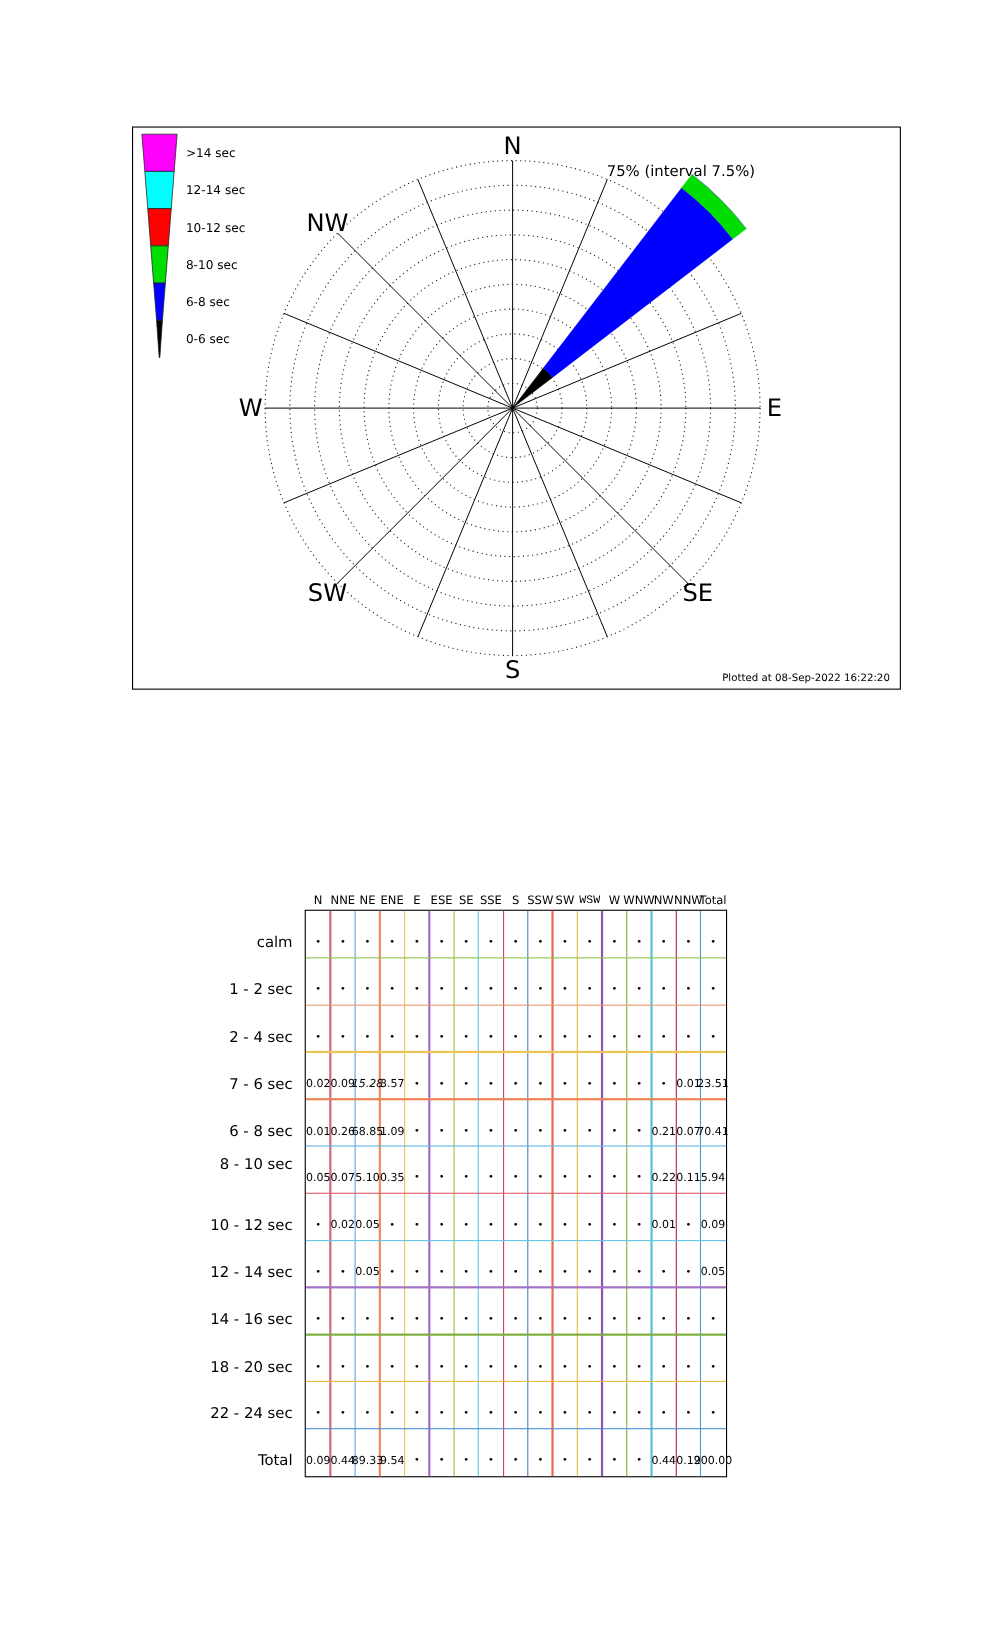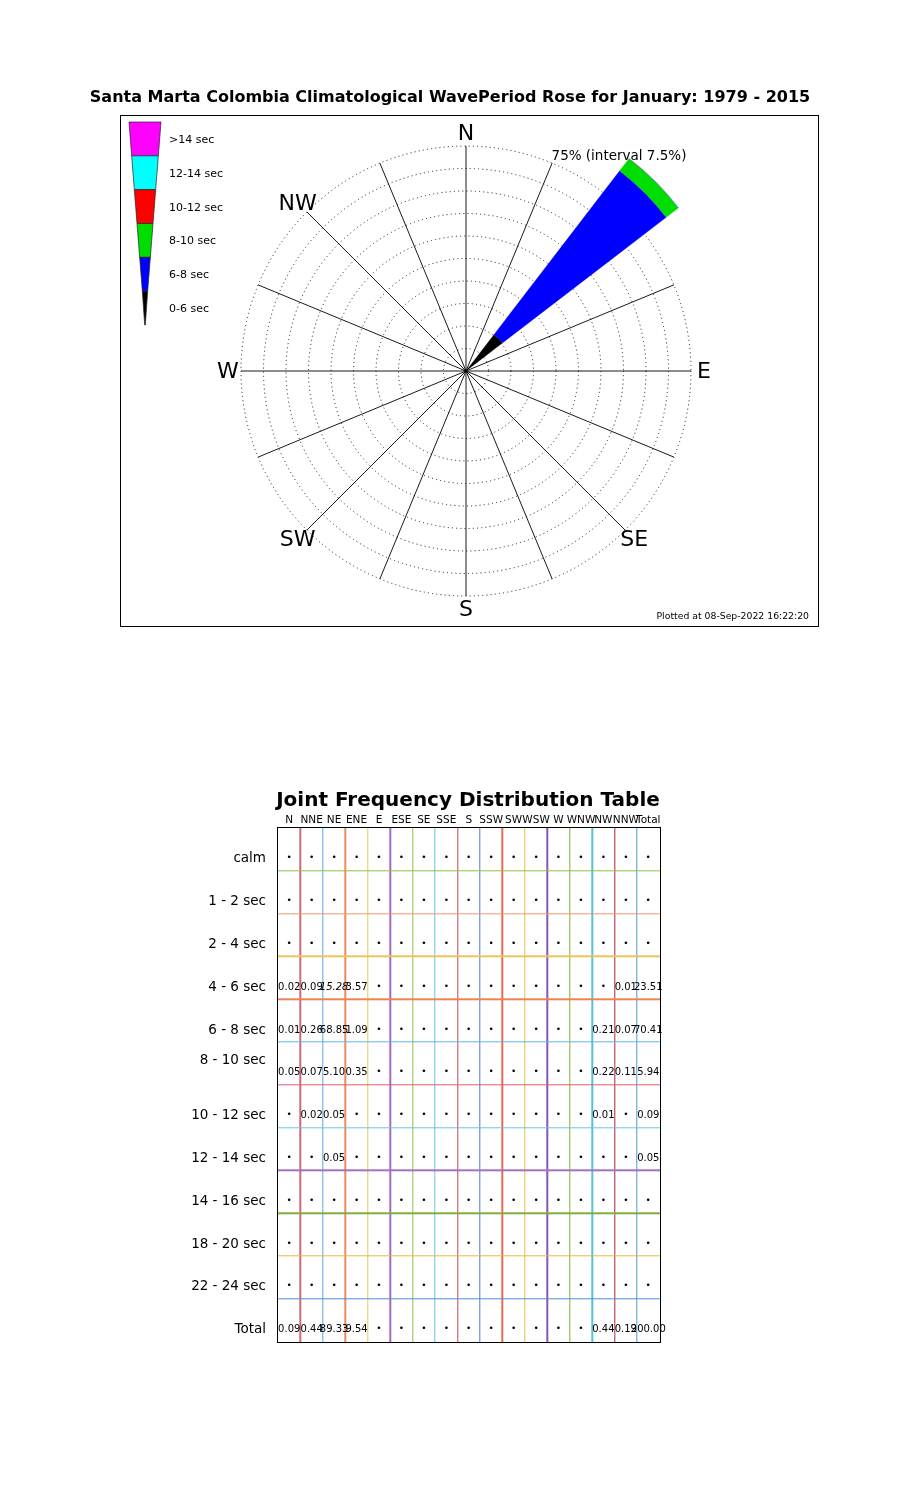--- a/index.html
+++ b/index.html
@@ -18,21 +18,20 @@
   .hline{position:absolute;left:0;right:0;height:1.4px;transform:translateY(-50%);}
   .th{position:absolute;top:-15px;transform:translateX(-50%);font-size:10.5px;white-space:nowrap;}
   .rl{position:absolute;transform:translate(-100%,-50%);font-size:13.5px;white-space:nowrap;}
   .cell{position:absolute;transform:translate(-50%,-50%);font-size:10px;white-space:nowrap;}
   .cell.dot{font-size:9px;}
 </style>
 </head>
 <body>
 
 <div id="page">
-  <div id="main-title">Santa Marta Colombia Climatological WavePeriod Rose for January: 1979 - 2015</div>
 
   <div id="rose">
     <svg id="rose-svg" width="697" height="510" viewBox="0 0 697 510" xmlns="http://www.w3.org/2000/svg">
         <circle cx="345" cy="255" r="22.5" fill="none" stroke="#1a1a1a" stroke-width="1" stroke-dasharray="1 3.2"></circle>
         <circle cx="345" cy="255" r="45" fill="none" stroke="#1a1a1a" stroke-width="1" stroke-dasharray="1 3.2"></circle>
         <circle cx="345" cy="255" r="67.5" fill="none" stroke="#1a1a1a" stroke-width="1" stroke-dasharray="1 3.2"></circle>
         <circle cx="345" cy="255" r="90" fill="none" stroke="#1a1a1a" stroke-width="1" stroke-dasharray="1 3.2"></circle>
         <circle cx="345" cy="255" r="112.5" fill="none" stroke="#1a1a1a" stroke-width="1" stroke-dasharray="1 3.2"></circle>
         <circle cx="345" cy="255" r="135" fill="none" stroke="#1a1a1a" stroke-width="1" stroke-dasharray="1 3.2"></circle>
         <circle cx="345" cy="255" r="157.5" fill="none" stroke="#1a1a1a" stroke-width="1" stroke-dasharray="1 3.2"></circle>
@@ -78,21 +77,20 @@
         <text x="48" y="196.08333333333334" font-size="11" fill="#000">0-6 sec</text>
         <path d="M372.90562390575974 218.6326828810498 A45.839999999999996 45.839999999999996 0 0 1 381.3673171189502 227.09437609424026 L345.00793353340293 254.9939123857099 A0.01 0.01 0 0 0 345.0060876142901 254.9920664665971 Z" fill="#000000" stroke="#000000" stroke-width="0.3"></path>
         <path d="M498.645297067511 54.765550443895165 A252.39 252.39 0 0 1 545.2344495561049 101.354702932489 L381.3673171189502 227.09437609424026 A45.839999999999996 45.839999999999996 0 0 0 372.90562390575974 218.6326828810498 Z" fill="#0000ff" stroke="#0000ff" stroke-width="0.3"></path>
         <path d="M507.9593469313444 42.62724433743929 A267.68999999999994 267.68999999999994 0 0 1 557.3727556625607 92.04065306865562 L545.2344495561049 101.354702932489 A252.39 252.39 0 0 0 498.645297067511 54.765550443895165 Z" fill="#00dd00" stroke="#00dd00" stroke-width="0.3"></path>
         <path d="M508.0506611456957 42.5082413363956 A267.84 267.84 0 0 1 557.4917586636044 91.94933885430427 L557.3727556625607 92.04065306865562 A267.68999999999994 267.68999999999994 0 0 0 507.9593469313444 42.62724433743929 Z" fill="#ff0000" stroke="#ff0000" stroke-width="0.3"></path>
         <path d="M508.141975360047 42.38923833535193 A267.98999999999995 267.98999999999995 0 0 1 557.6107616646481 91.85802463995299 L557.4917586636044 91.94933885430427 A267.84 267.84 0 0 0 508.0506611456957 42.5082413363956 Z" fill="#00ffff" stroke="#00ffff" stroke-width="0.3"></path>
         <text x="688" y="503" text-anchor="end" font-size="9.3" fill="#000">Plotted at 08-Sep-2022 16:22:20</text>
       </svg>
   </div>
 
-  <div id="table-title">Joint Frequency Distribution Table</div>
   <div id="tbl">
       <div class="vline" style="left: 22.4412px; background: rgb(205, 106, 121);"></div>
       <div class="vline" style="left: 44.8824px; background: rgb(90, 167, 232);"></div>
       <div class="vline" style="left: 67.3235px; background: rgb(236, 138, 98);"></div>
       <div class="vline" style="left: 89.7647px; background: rgb(238, 196, 85);"></div>
       <div class="vline" style="left: 112.206px; background: rgb(160, 107, 200);"></div>
       <div class="vline" style="left: 134.647px; background: rgb(148, 191, 71);"></div>
       <div class="vline" style="left: 157.088px; background: rgb(98, 198, 232);"></div>
       <div class="vline" style="left: 179.529px; background: rgb(200, 68, 85);"></div>
       <div class="vline" style="left: 201.971px; background: rgb(74, 127, 200);"></div>
@@ -118,21 +116,21 @@
       <span class="th" style="left: 33.6618px;">NNE</span>
       <span class="th" style="left: 56.1029px;">NE</span>
       <span class="th" style="left: 78.5441px;">ENE</span>
       <span class="th" style="left: 100.985px;">E</span>
       <span class="th" style="left: 123.426px;">ESE</span>
       <span class="th" style="left: 145.868px;">SE</span>
       <span class="th" style="left: 168.309px;">SSE</span>
       <span class="th" style="left: 190.75px;">S</span>
       <span class="th" style="left: 213.191px;">SSW</span>
       <span class="th" style="left: 235.632px;">SW</span>
-      <span class="th" style="left: 258.074px;">WSW</span>
+      <span class="th" style="left: 258.074px; font-family: Liberation Mono, monospace;">WSW</span>
       <span class="th" style="left: 280.515px;">W</span>
       <span class="th" style="left: 302.956px;">WNW</span>
       <span class="th" style="left: 325.397px;">NW</span>
       <span class="th" style="left: 347.838px;">NNW</span>
       <span class="th" style="left: 370.279px;">Total</span>
       <span class="rl" style="left: -12px; top: 29.3958px;">calm</span>
       <span class="cell dot" style="left: 11.2206px; top: 29.3958px;">•</span>
       <span class="cell dot" style="left: 33.6618px; top: 29.3958px;">•</span>
       <span class="cell dot" style="left: 56.1029px; top: 29.3958px;">•</span>
       <span class="cell dot" style="left: 78.5441px; top: 29.3958px;">•</span>
@@ -178,21 +176,21 @@
       <span class="cell dot" style="left: 168.309px; top: 114.979px;">•</span>
       <span class="cell dot" style="left: 190.75px; top: 114.979px;">•</span>
       <span class="cell dot" style="left: 213.191px; top: 114.979px;">•</span>
       <span class="cell dot" style="left: 235.632px; top: 114.979px;">•</span>
       <span class="cell dot" style="left: 258.074px; top: 114.979px;">•</span>
       <span class="cell dot" style="left: 280.515px; top: 114.979px;">•</span>
       <span class="cell dot" style="left: 302.956px; top: 114.979px;">•</span>
       <span class="cell dot" style="left: 325.397px; top: 114.979px;">•</span>
       <span class="cell dot" style="left: 347.838px; top: 114.979px;">•</span>
       <span class="cell dot" style="left: 370.279px; top: 114.979px;">•</span>
-      <span class="rl" style="left: -12px; top: 157.771px;">4 - 6  sec</span>
+      <span class="rl" style="left: -12px; top: 157.771px;">7 - 6  sec</span>
       <span class="cell" style="left: 11.2206px; top: 157.771px;">0.02</span>
       <span class="cell" style="left: 33.6618px; top: 157.771px;">0.09</span>
       <span class="cell" style="left: 56.1029px; top: 157.771px; font-style: italic;">15.28</span>
       <span class="cell" style="left: 78.5441px; top: 157.771px;">3.57</span>
       <span class="cell dot" style="left: 100.985px; top: 157.771px;">•</span>
       <span class="cell dot" style="left: 123.426px; top: 157.771px;">•</span>
       <span class="cell dot" style="left: 145.868px; top: 157.771px;">•</span>
       <span class="cell dot" style="left: 168.309px; top: 157.771px;">•</span>
       <span class="cell dot" style="left: 190.75px; top: 157.771px;">•</span>
       <span class="cell dot" style="left: 213.191px; top: 157.771px;">•</span>

